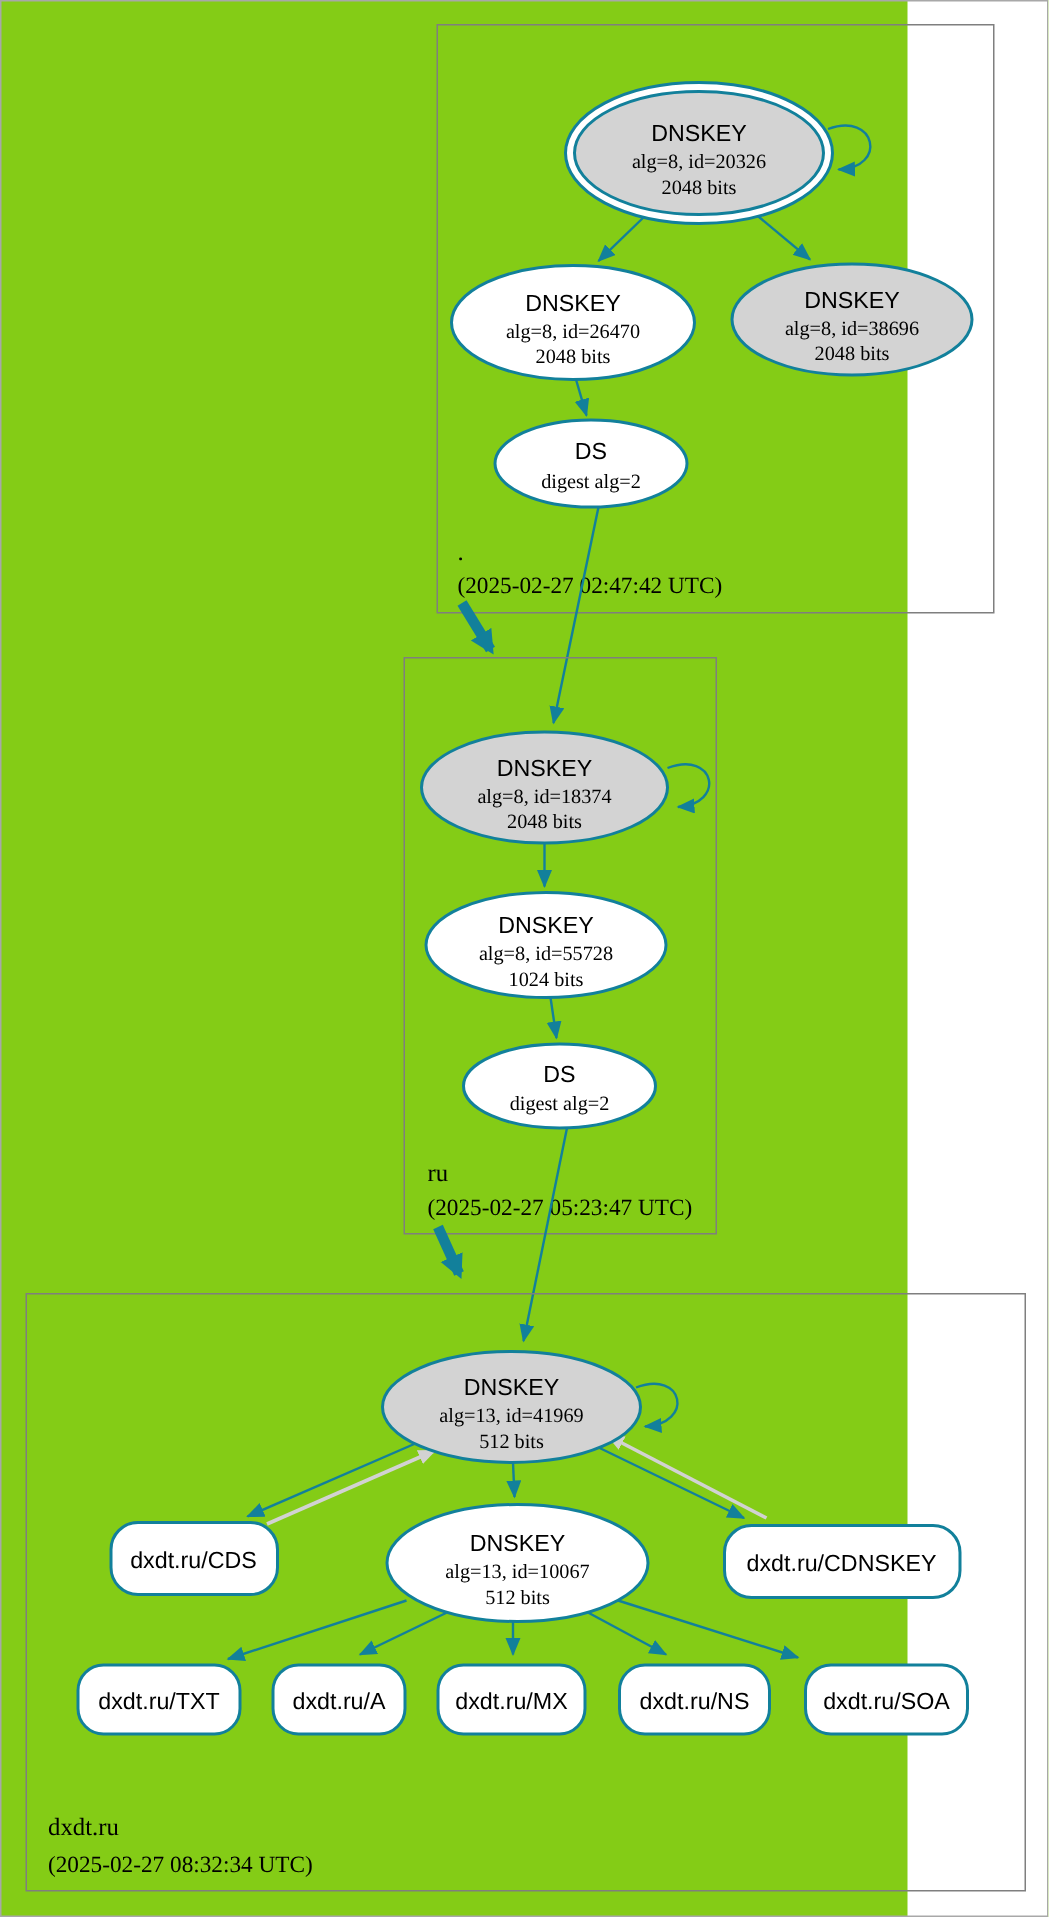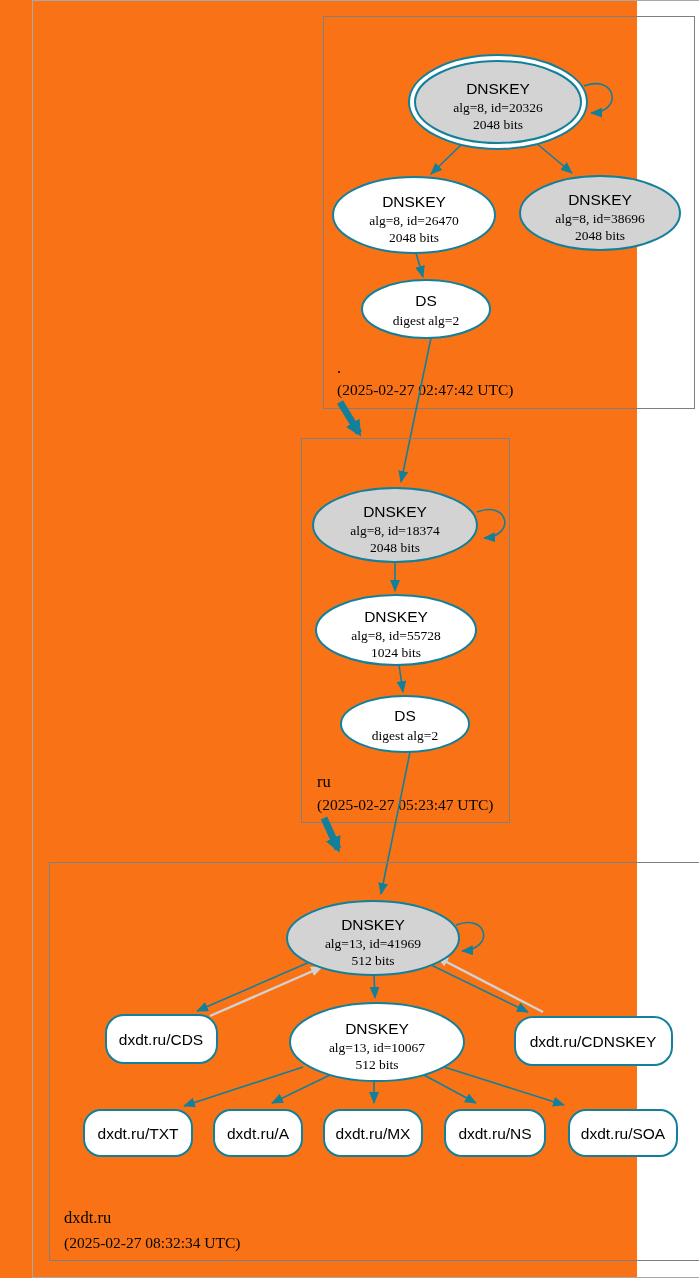--- a/index.html
+++ b/index.html
@@ -1,16 +1,16 @@
 <!DOCTYPE html>
 <html><head>
 <meta charset="utf-8">
 <style>
   html,body{margin:0;padding:0;background:#ffffff;}
-  .stage{position:relative;width:605px;height:1278px;background:#f97316;padding-left:32px;}
+  .stage{position:relative;width:605px;height:1278px;background:#84cc16;}
   svg{display:block;}
   text{fill:#000000;}
   .nt{font-family:"Liberation Sans",sans-serif;font-size:15.5px;}   
   .nm{font-family:"Liberation Serif",serif;font-size:13.5px;}       
   .rr{font-family:"Liberation Sans",sans-serif;font-size:15.5px;}   
   .zl{font-family:"Liberation Serif",serif;font-size:16.5px;}       
   .ts{font-family:"Liberation Serif",serif;font-size:15.5px;}       
   .mid{text-anchor:middle;}
   .node{stroke:#12809b;stroke-width:2;}
   .whitefill{fill:#ffffff;}

